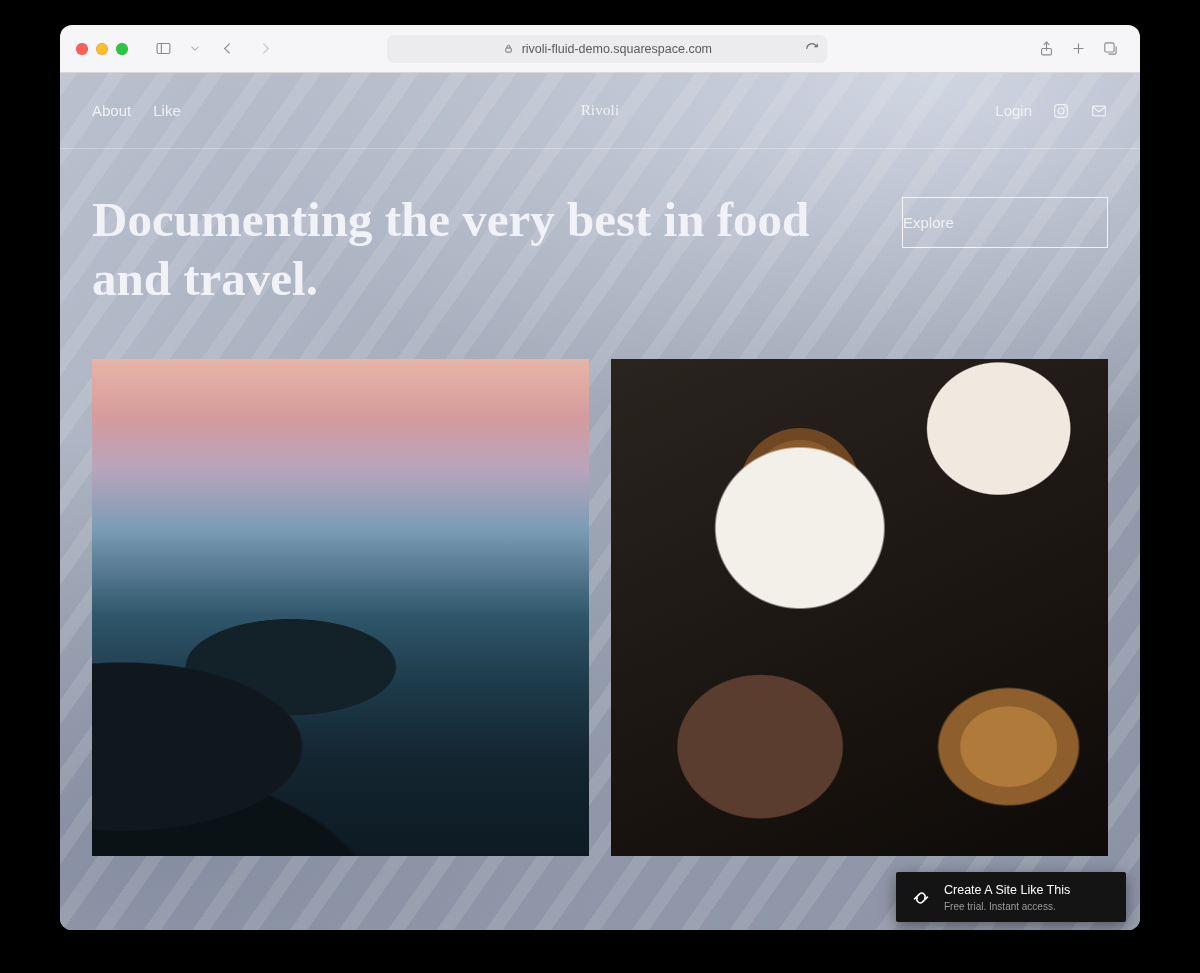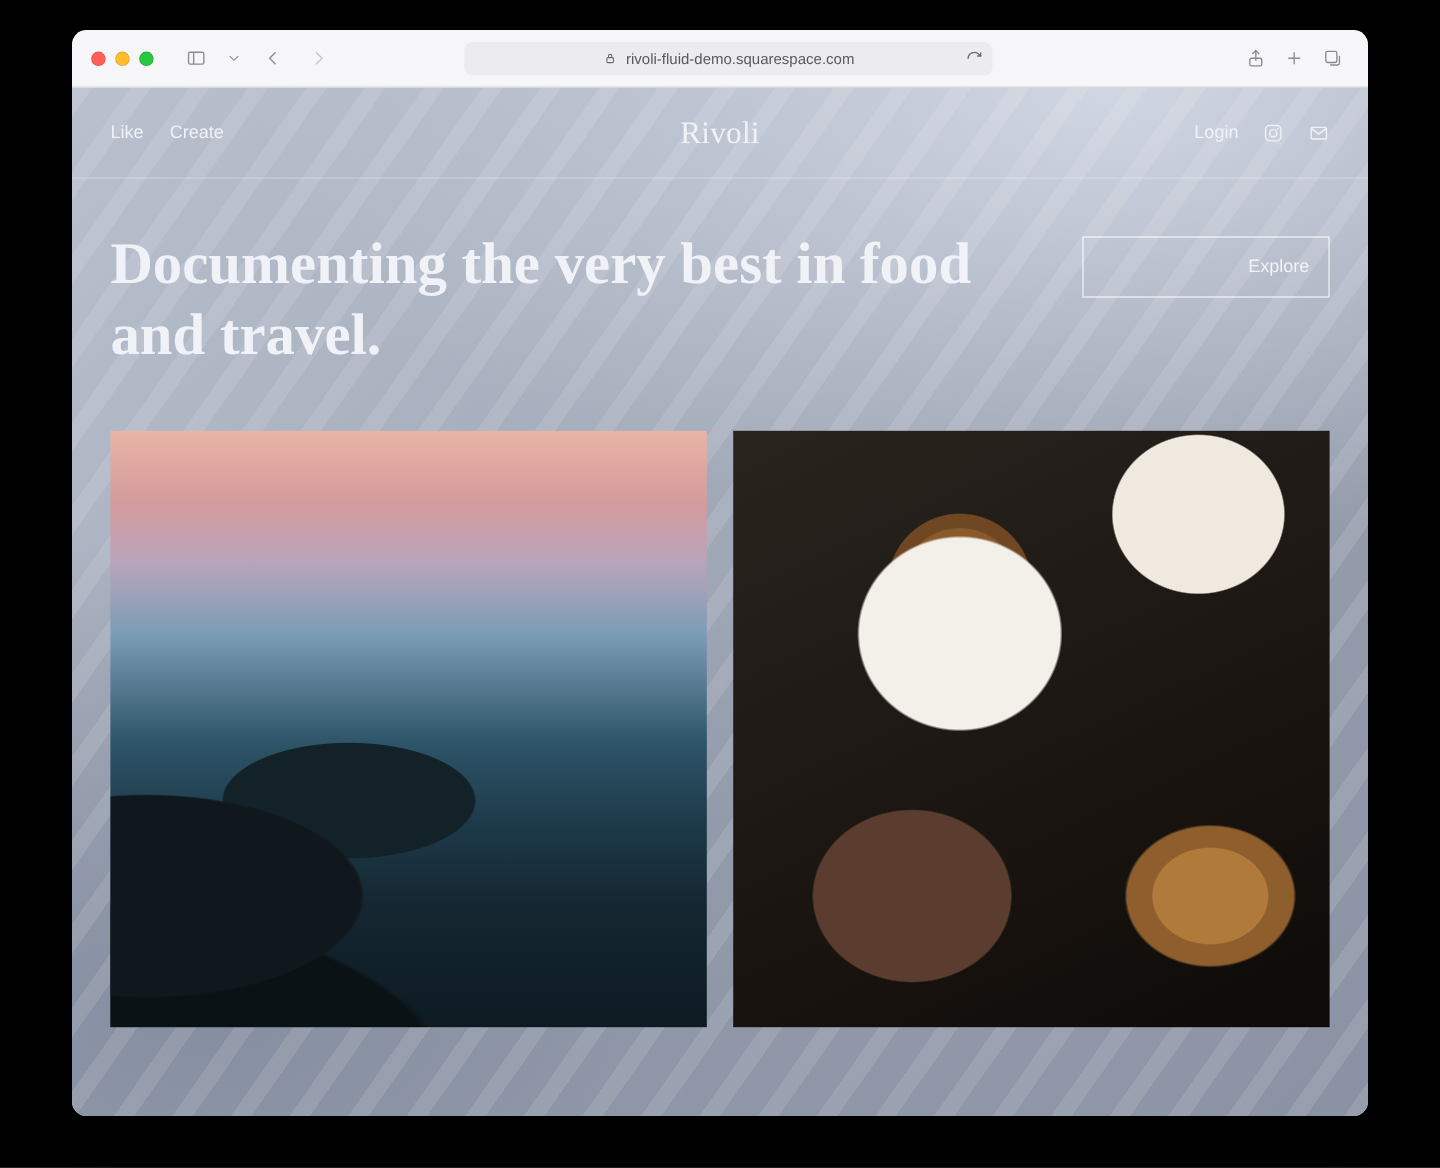--- a/index.html
+++ b/index.html
@@ -108,21 +108,21 @@
     align-items: center;
     padding: 0 32px;
     border-bottom: 1px solid rgba(255,255,255,.28);
     color: var(--fg-light);
   }
   .nav-left { display:flex; gap:22px; font-size:15px; }
   .nav-left span { cursor: pointer; }
   .brand {
     position: absolute; left:0; right:0; text-align:center;
     font-family: Georgia, "Times New Roman", serif;
-    font-size: 26px; letter-spacing:.2px;
+    font-size: 15px; letter-spacing:.2px;
     pointer-events: none;
   }
   .nav-right { margin-left:auto; display:flex; align-items:flex-start; gap:20px; font-size:15px;}
   .nav-right .social-ic { width:18px; height:18px; display:inline-flex; align-items:center; justify-content:center; }
   .nav-right .social-ic svg { width:18px; height:18px; stroke:var(--fg-light); fill:none; stroke-width:1.6;}
 
   .hero {
     position: relative;
     padding: 42px 32px 16px;
     display: flex;
@@ -135,23 +135,23 @@
     font-weight: 700;
     font-size: 49px;
     line-height: 1.2;
     margin: 0;
     max-width: 760px;
   }
   .explore-btn {
     margin-left: auto;
     margin-top: 6px;
     border: 1px solid rgba(255,255,255,.85);
-    padding: 16px 16px;
+    padding: 16px 0;
     width: 206px;
-    text-align: right;
+    text-align: left;
     font-size: 15px;
     color: var(--fg-light);
     background: transparent;
     cursor: pointer;
   }
 
   .cards {
     position: relative;
     margin-top: 34px;
     padding: 0 32px;
@@ -281,22 +281,22 @@
           </svg>
       </span>
     </div>
   </div>
 
   <div class="viewport">
     <div class="marble-bg"></div>
 
     <header class="site-header">
       <nav class="nav-left">
+        <span>About</span>
         <span>Like</span>
-        <span>Create</span>
       </nav>
       <div class="brand">Rivoli</div>
       <div class="nav-right">
         <span>Login</span>
         <span class="social-ic">
           <svg viewBox="0 0 24 24">
               <rect x="3.5" y="3.5" width="17" height="17" rx="4.5"></rect>
               <circle cx="12" cy="12" r="4"></circle>
               <circle cx="17" cy="7" r="1" fill="currentColor" stroke="none"></circle>
             </svg>
@@ -313,14 +313,26 @@
     <section class="hero">
       <h1 class="hero-heading">Documenting the very best in food and travel.</h1>
       <button class="explore-btn">Explore</button>
     </section>
 
     <section class="cards">
       <a class="card photo-coast" aria-label="Coastal cliffs at sunset"></a>
       <a class="card photo-cafe" aria-label="Espresso and croissant on a café table"></a>
     </section>
 
+    <div class="promo">
+      <span class="sq-logo">
+        <svg viewBox="0 0 32 32">
+            <path d="M6 18l8-8a5 5 0 0 1 7 7"></path>
+            <path d="M26 14l-8 8a5 5 0 0 1-7-7"></path>
+          </svg>
+      </span>
+      <div>
+        <div class="t1">Create A Site Like This</div>
+        <div class="t2">Free trial. Instant access.</div>
+      </div>
+    </div>
   </div>
 </div>
 
 </body></html>

